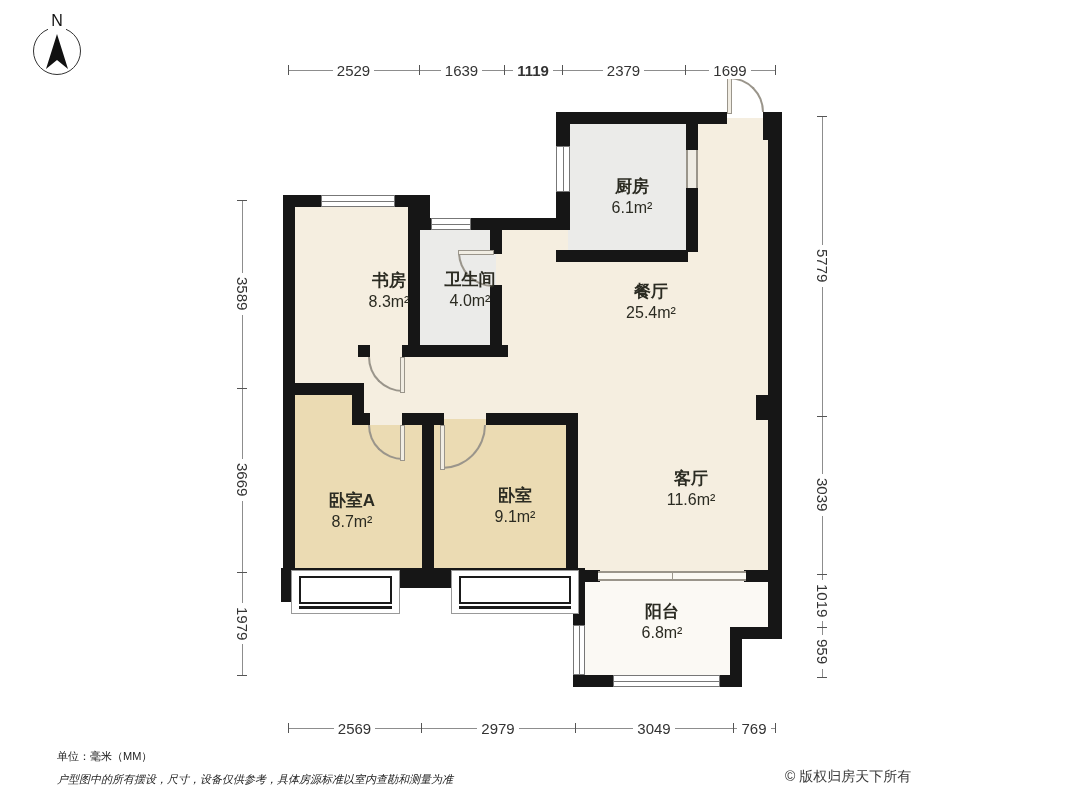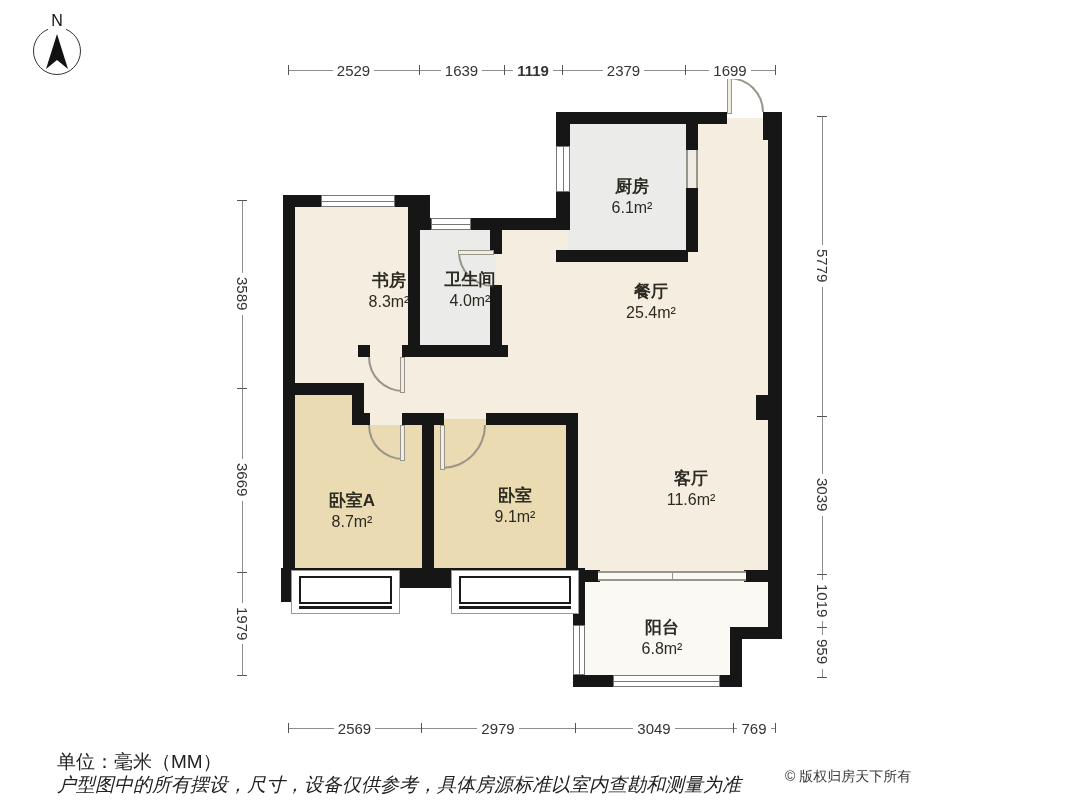--- a/index.html
+++ b/index.html
@@ -44,21 +44,21 @@
   .dim-h .lbl{background:#fff;padding:0 4px;font-size:15px;color:#333;}
   .dim-v .lbl{background:#fff;padding:4px 0;font-size:15px;color:#333;writing-mode:vertical-rl;}
   .tick-v{position:absolute;width:1px;height:10px;background:#555;}
   .tick-h{position:absolute;width:10px;height:1px;background:#555;}
   
   .compass-circle{position:absolute;left:33px;top:27px;width:48px;height:48px;border:1.5px solid #333;
                   border-radius:50%;box-sizing:border-box;}
   .compass-n{position:absolute;left:48px;top:12px;width:18px;text-align:center;background:#fff;
              font-size:16px;color:#111;z-index:2;}
   
-  .foot{position:absolute;font-size:19px;color:#222;white-space:nowrap;}
+  .foot{position:absolute;font-size:11px;color:#222;white-space:nowrap;}
   .copyright{position:absolute;font-size:14px;color:#3a3a3a;white-space:nowrap;}
 </style>
 </head>
 <body>
 
 <div class="canvas">
 
   <div class="compass-circle"></div>
   <div class="compass-n">N</div>
   <svg class="abs" style="left:33px;top:27px;" width="48" height="48">
@@ -171,21 +171,21 @@
     <span class="ar">11.6m²</span>
   </div>
   <div class="room-label" style="left:352px;top:511px;">
     <span class="nm">卧室A</span>
     <span class="ar">8.7m²</span>
   </div>
   <div class="room-label" style="left:515px;top:506px;">
     <span class="nm">卧室</span>
     <span class="ar">9.1m²</span>
   </div>
-  <div class="room-label" style="left:662px;top:622px;margin-top:16px;">
+  <div class="room-label" style="left:662px;top:622px;">
     <span class="nm">阳台</span>
     <span class="ar">6.8m²</span>
   </div>
 
   <div class="dim-h" style="left:288px;top:62px;width:131px;">
       <span class="lbl">2529</span>
     </div>
   <div class="dim-h" style="left:419px;top:62px;width:85px;">
       <span class="lbl">1639</span>
     </div>

